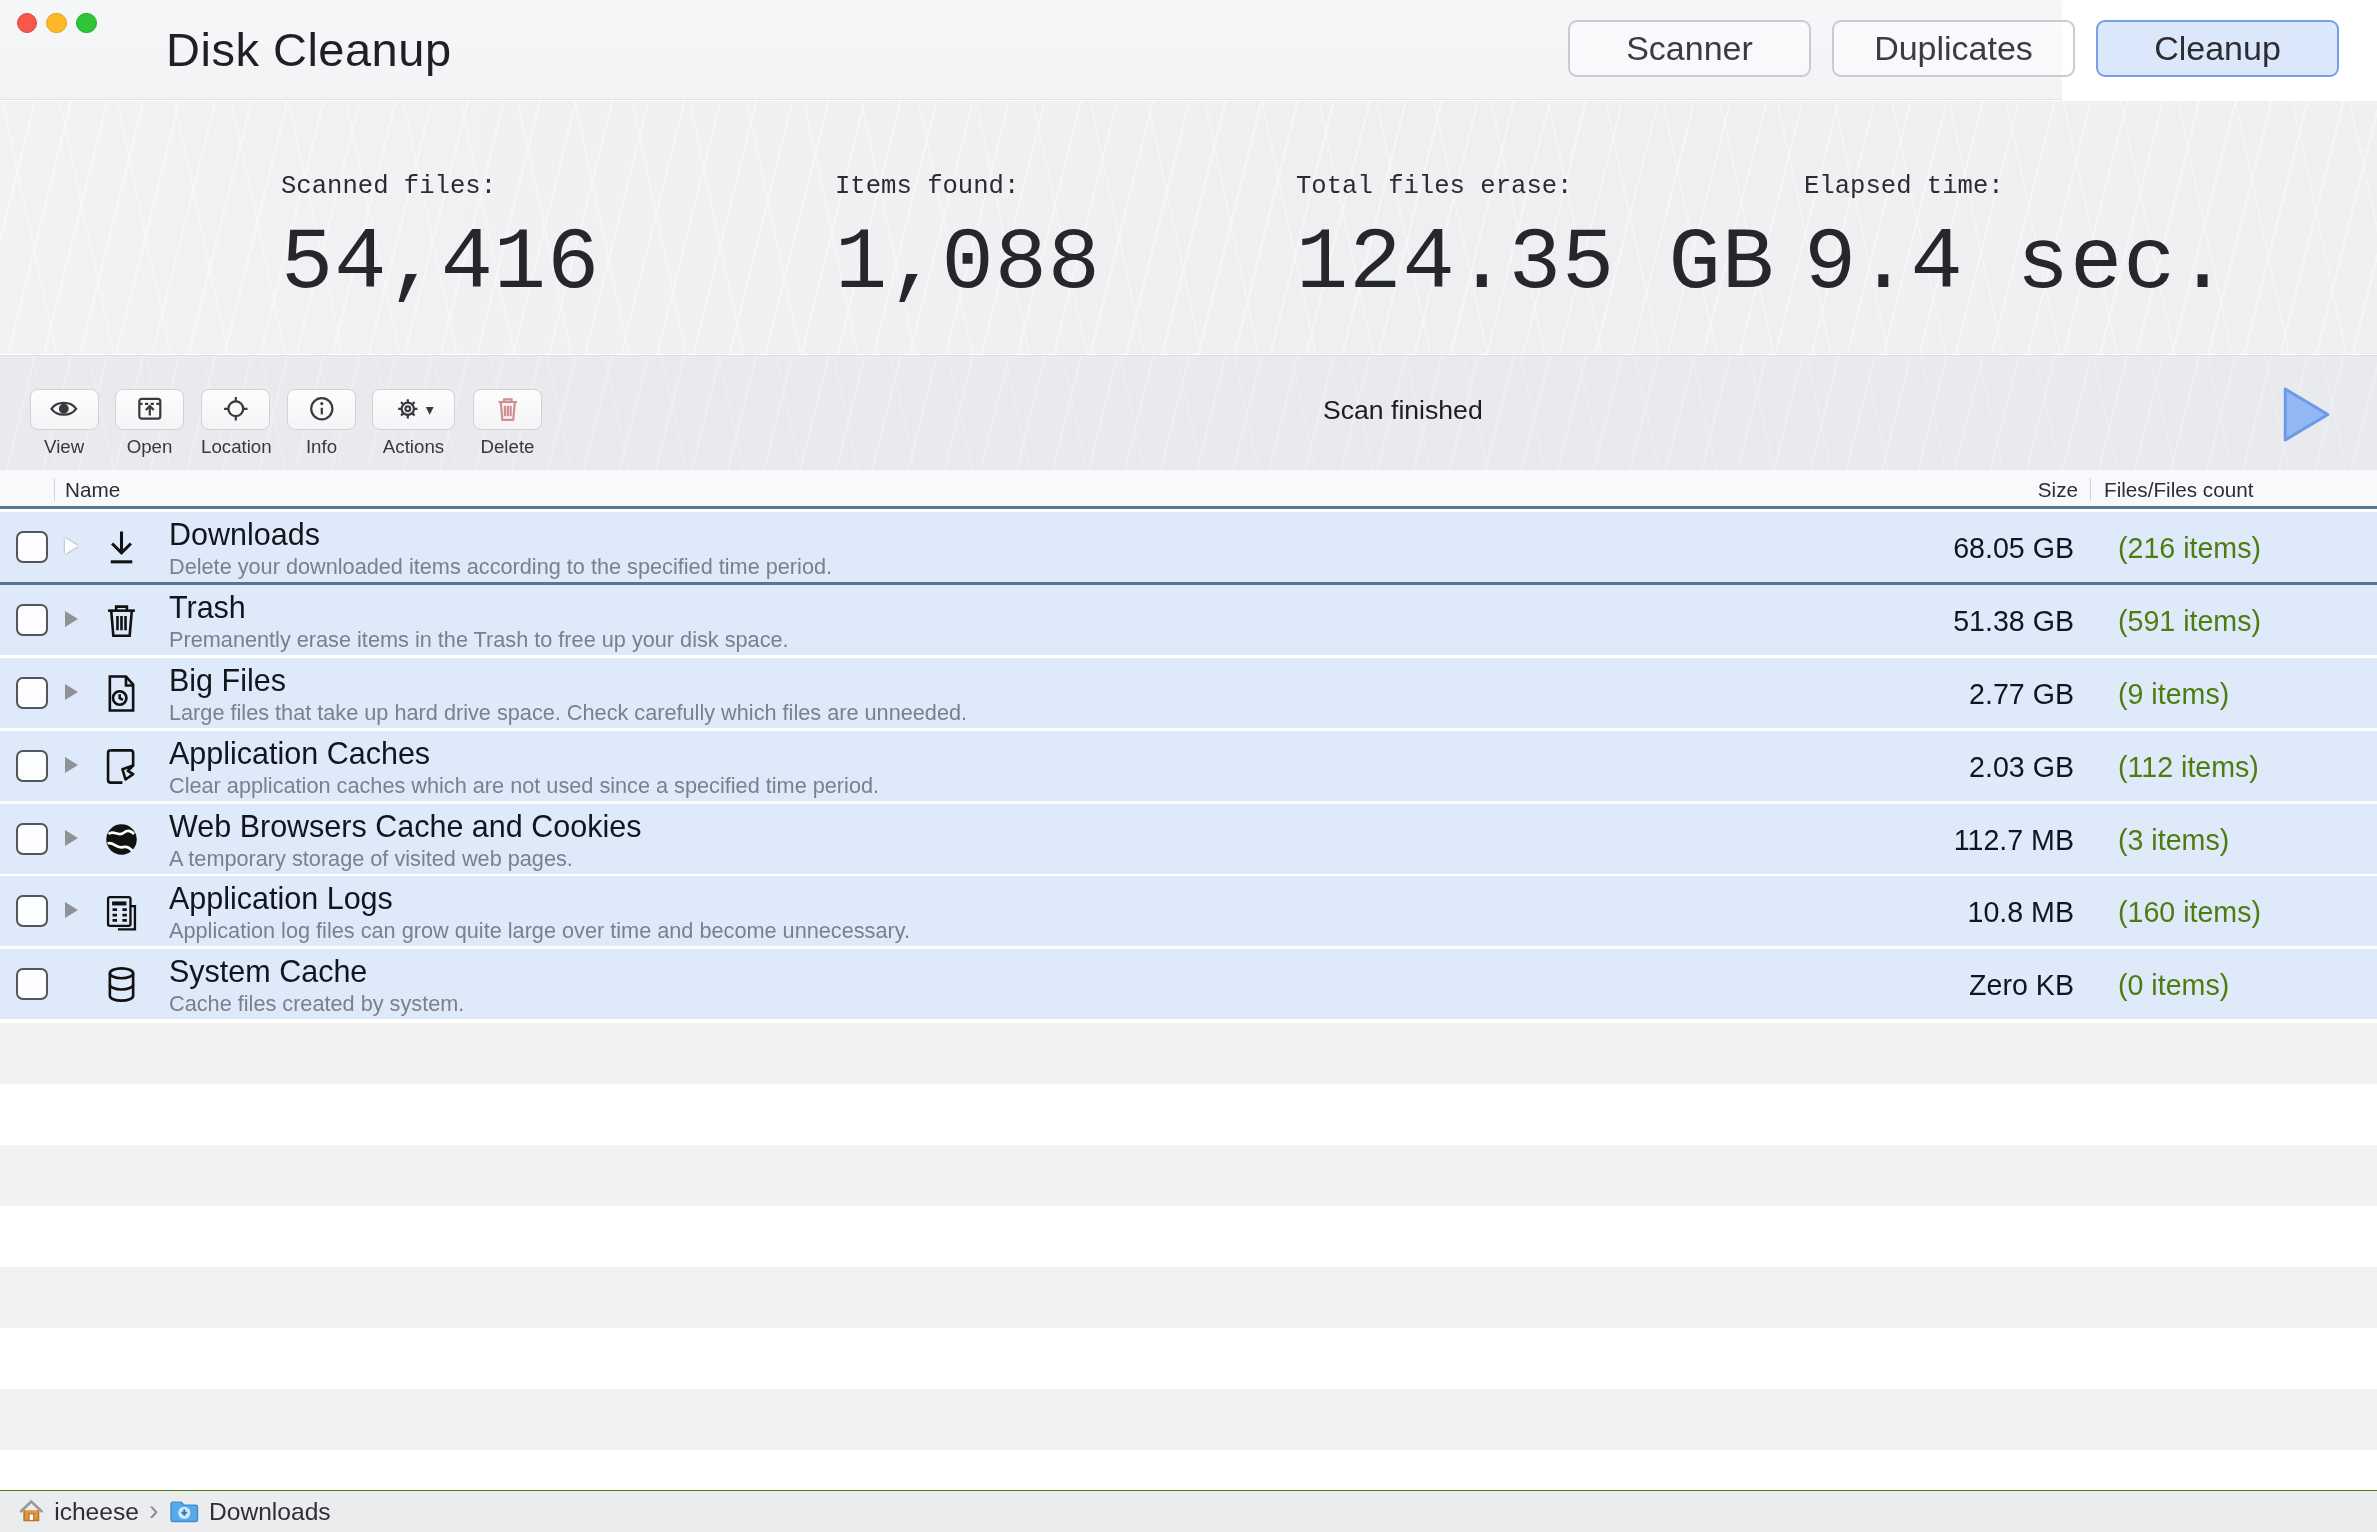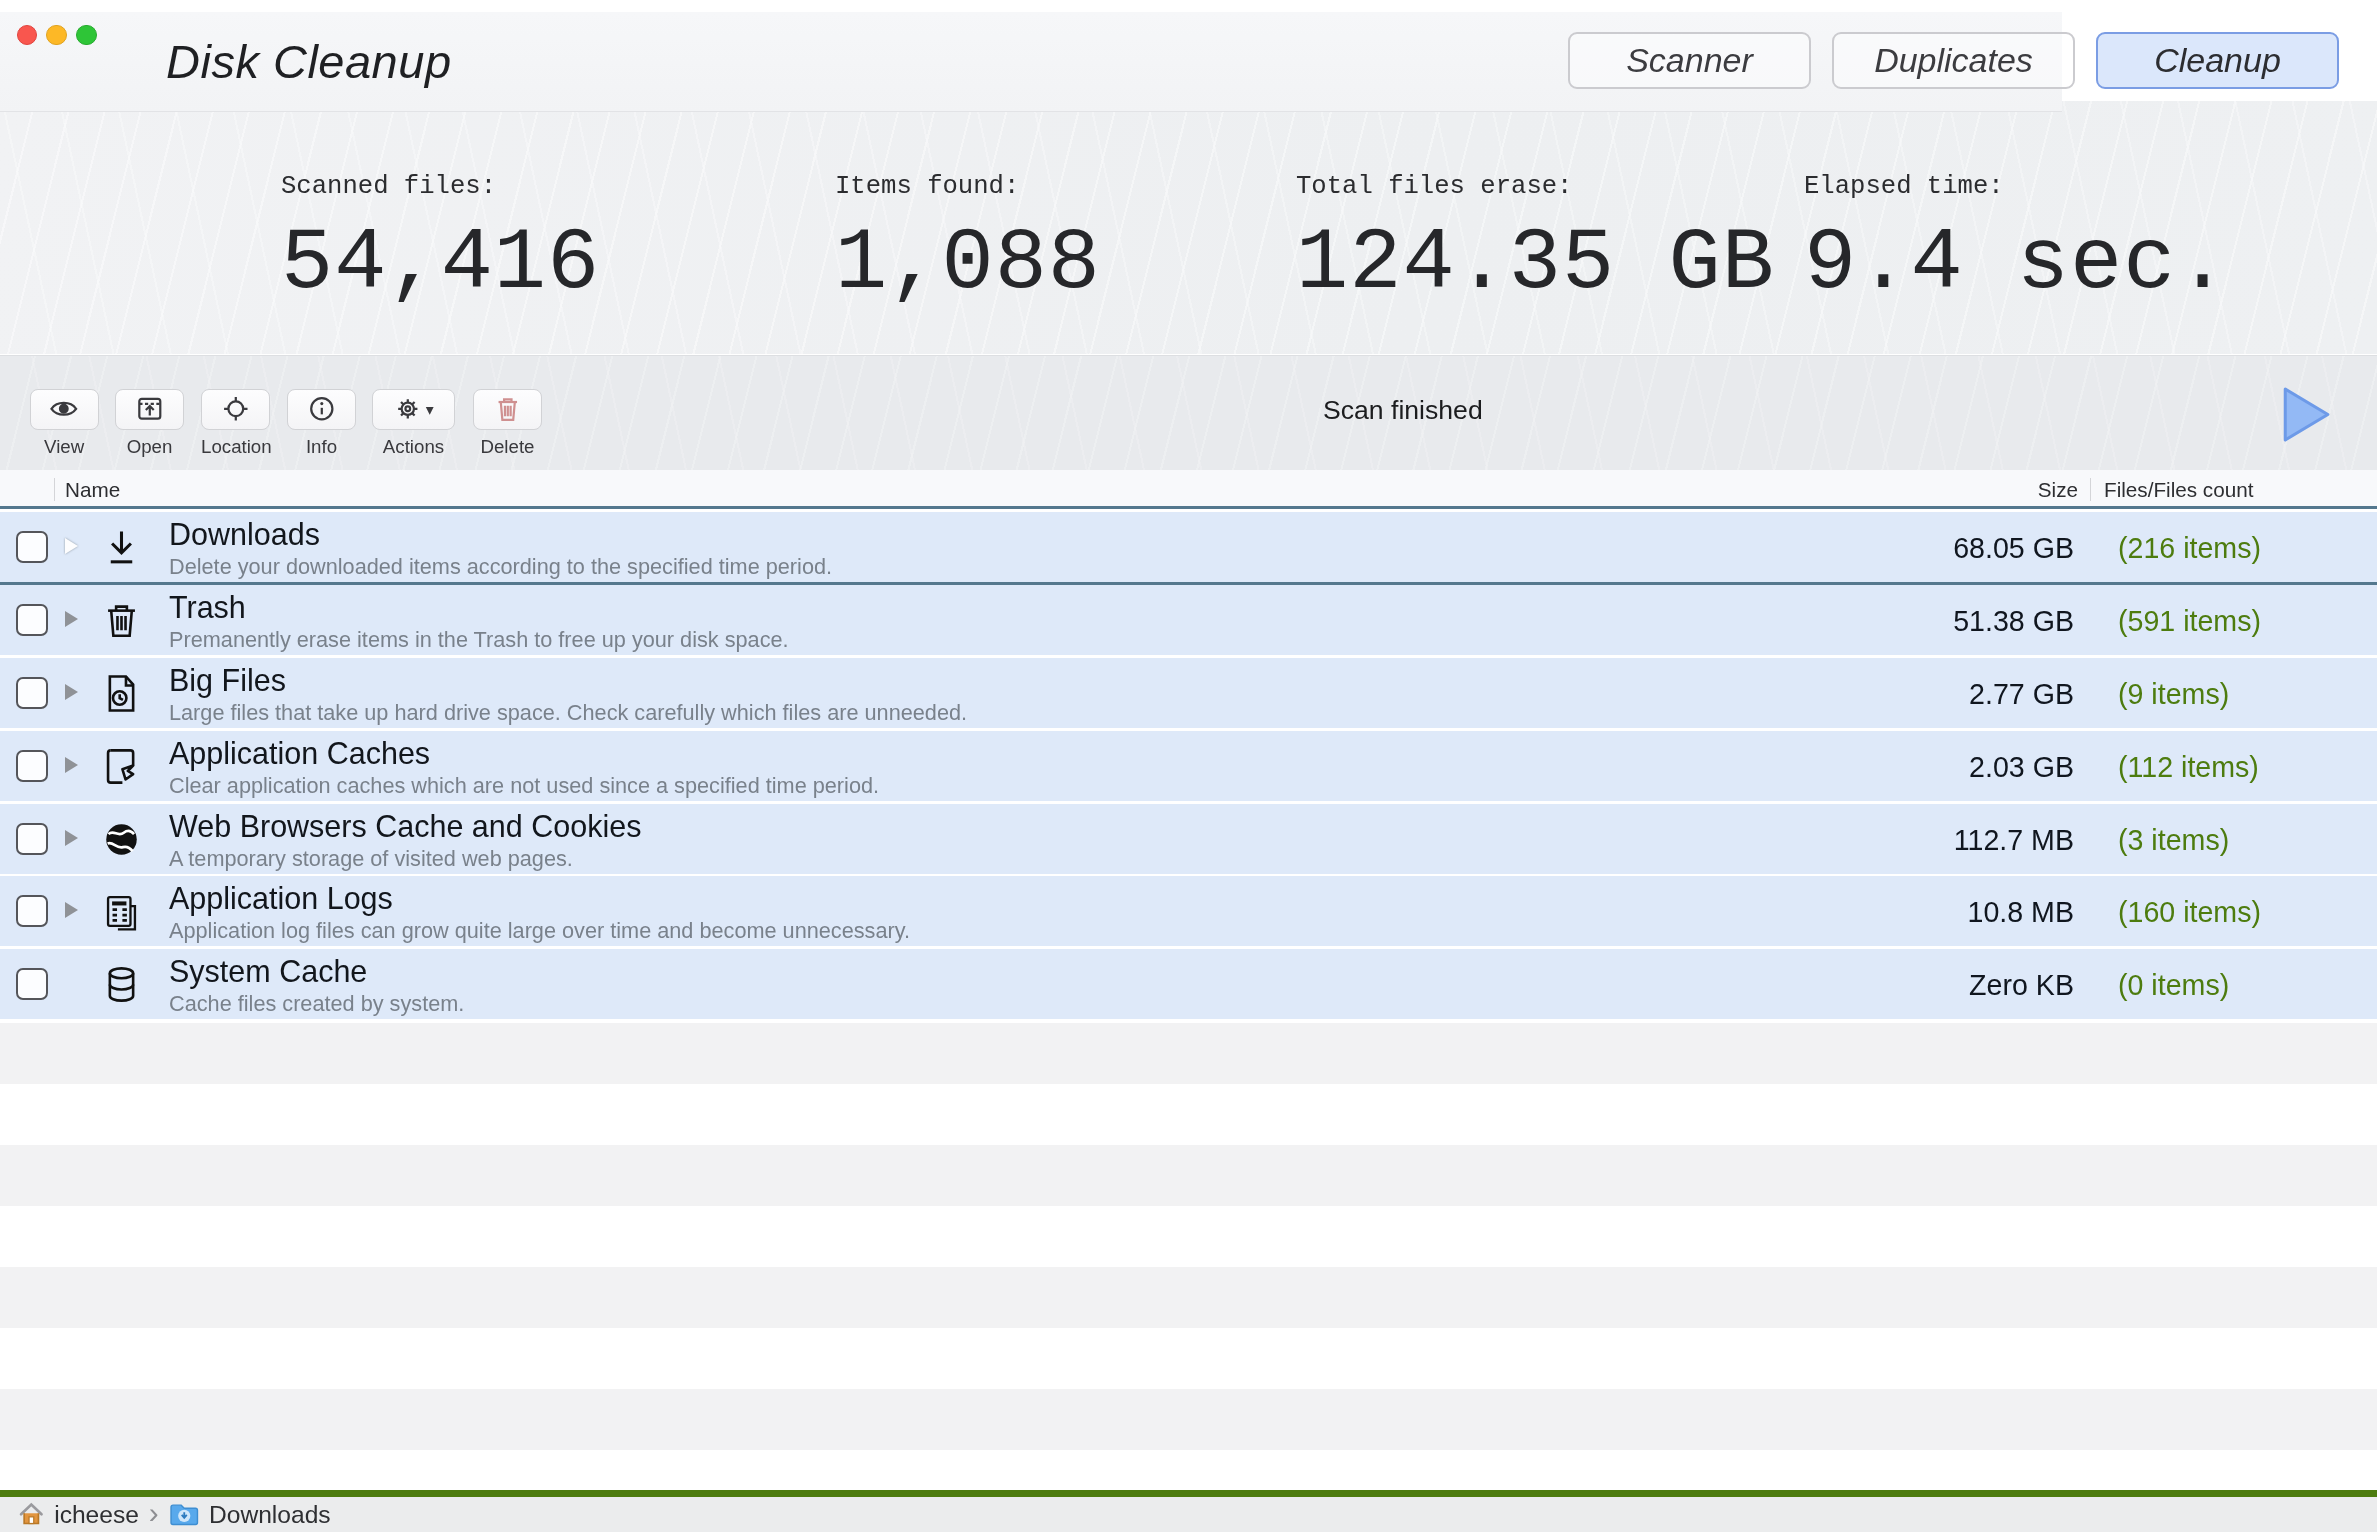--- a/index.html
+++ b/index.html
@@ -1,22 +1,22 @@
 <!DOCTYPE html>
 <html><head>
 <meta charset="utf-8">
 <style>
   * { margin:0; padding:0; box-sizing:border-box; }
   html,body { width:2378px; height:1533px; }
   body { font-family:"Liberation Sans", sans-serif; background:#fff; overflow:hidden; position:relative; }
   .window { position:absolute; inset:0; }
 
   
-  .titlebar { position:absolute; left:0; top:12px; width:2062px; height:100px;
-    background:linear-gradient(180deg,#f6f7f9,#f2f3f5); border-bottom:1px solid #e2e3e6; z-index:5;font-style:italic; }
+  .titlebar { position:absolute; left:0; top:0; width:2062px; height:100px;
+    background:linear-gradient(180deg,#f6f7f9,#f2f3f5); border-bottom:1px solid #e2e3e6; z-index:5; }
   .traffic { position:absolute; top:12.8px; left:16.7px; display:flex; gap:8.9px; }
   .light { width:20.7px; height:20.7px; border-radius:50%; }
   .light.red { background:#f9564e; border:1px solid #e0443e; }
   .light.yellow { background:#fdb826; border:1px solid #e0a320; }
   .light.green { background:#2ec537; border:1px solid #27ab2f; }
   .app-title { position:absolute; left:166px; top:21.7px; font-size:47px; font-weight:300; color:#1f2023; letter-spacing:0.5px; }
   .nav-btn { position:absolute; top:19.7px; width:243px; height:57px; border-radius:9px;
     border:2px solid #cbcbcf; background:rgba(255,255,255,.45); color:#3c3c40;
     font-size:34px; display:flex; align-items:center; justify-content:center; cursor:default; }
   .nav-btn.b0 { left:1568px; } .nav-btn.b1 { left:1832px; } .nav-btn.b2 { left:2096px; }
@@ -72,21 +72,21 @@
   .row-title { position:absolute; left:169px; top:4.9px; font-size:30.5px; color:#12161c; }
   .row-desc { position:absolute; left:169px; top:42px; font-size:21.7px; color:#79818b; }
   .row-size { position:absolute; right:304px; top:19.7px; font-size:28.6px; color:#10161f; text-align:right; }
   .row-count { position:absolute; left:2118px; top:19.7px; font-size:28.6px; color:#4d7c0f; }
 
   .stripes { position:absolute; left:0; top:1023px; width:2378px; height:468px;
     background:repeating-linear-gradient(180deg,#f2f2f3 0 61px,#ffffff 61px 122px); }
 
   
   .statusbar { position:absolute; left:0; top:1490px; width:2378px; height:42px;
-    background:#ebeced; border-top:7px solid #4d7c0f; display:flex; align-items:center; }
+    background:#ebeced; border-top:1px solid #4d7c0f; display:flex; align-items:center; }
   .crumb { display:flex; align-items:center; gap:9.9px; cursor:default; }
   .crumb-home { margin-left:17.7px; }
   .crumb svg { display:block; }
   .crumb-label { font-size:24.6px; color:#2e2f32; }
   .crumb-chev { font-size:29.6px; color:#8d8e92; margin:0 9.9px 3.9px 9.9px; }
 </style>
 </head>
 <body>
 
 <div class="window">

